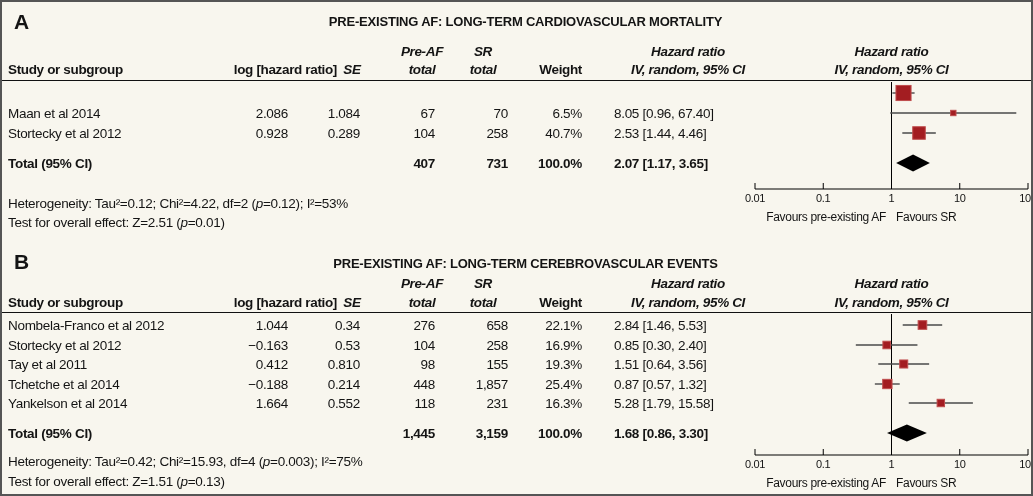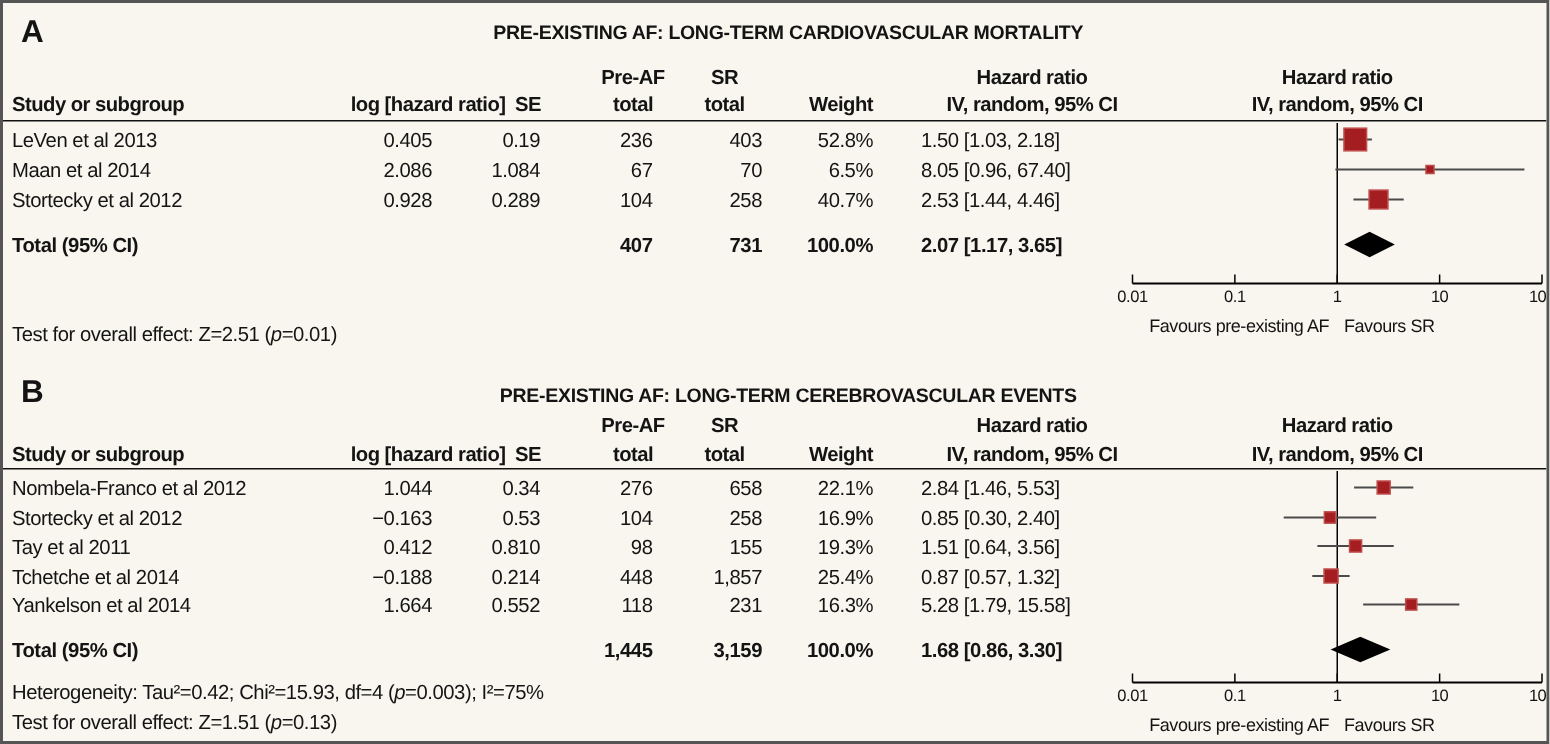--- a/index.html
+++ b/index.html
@@ -6,21 +6,21 @@
   .figure{
     position:relative;width:1033px;height:496px;margin:0 auto;
     background:#f8f6ee;border:2px solid #555;box-sizing:border-box;
     font-family:"Liberation Sans",sans-serif;color:#141414;overflow:hidden;
   }
   .panel-letter{position:absolute;left:12px;font-size:21px;font-weight:bold;letter-spacing:-0.5px;}
   .title{position:absolute;left:20px;right:2px;text-align:center;font-weight:bold;
          font-size:13px;letter-spacing:-0.2px;white-space:nowrap;}
   .hcell{position:absolute;height:16px;line-height:16px;font-weight:bold;font-size:13.5px;
          letter-spacing:-0.35px;white-space:nowrap;}
-  .hc-center{text-align:center;}
+  .hc-center{text-align:center;font-style:italic;}
   .hc-right{text-align:right;}
   .rule{position:absolute;left:0;right:0;border-top:1.5px solid #111;}
   .row{position:absolute;left:6px;width:756px;height:20px;display:grid;
        grid-template-columns:200px 80px 72px 75px 73px 74px 182px;
        align-items:center;font-size:13.5px;letter-spacing:-0.3px;white-space:nowrap;}
   .row .c{overflow:visible;}
   .num{text-align:right;}
   .ci{text-align:left;padding-left:32px;}
   .bold{font-weight:bold;}
   .note{position:absolute;left:6px;height:15px;line-height:15px;font-size:13.5px;
@@ -49,29 +49,20 @@
   <div class="hcell hc-right" style="top:60px;left:195px;width:140px">log [hazard ratio]</div>
   <div class="hcell hc-center" style="top:60px;left:337px;width:26px">SE</div>
   <div class="hcell hc-center" style="top:60px;left:385px;width:70px">total</div>
   <div class="hcell hc-center" style="top:60px;left:450px;width:62px">total</div>
   <div class="hcell hc-right" style="top:60px;left:510px;width:70px">Weight</div>
   <div class="hcell hc-center" style="top:60px;left:590px;width:192px">IV, random, 95% CI</div>
   <div class="hcell hc-center" style="top:60px;left:753px;width:273px">IV, random, 95% CI</div>
 
   <div class="rule" style="top:78px"></div>
 
-  <div class="row" style="top:81px">
-    <div class="c">LeVen et al 2013</div>
-    <div class="c num">0.405</div>
-    <div class="c num">0.19</div>
-    <div class="c num">236</div>
-    <div class="c num">403</div>
-    <div class="c num">52.8%</div>
-    <div class="c ci">1.50 [1.03, 2.18]</div>
-  </div>
   <div class="row" style="top:101px">
     <div class="c">Maan et al 2014</div>
     <div class="c num">2.086</div>
     <div class="c num">1.084</div>
     <div class="c num">67</div>
     <div class="c num">70</div>
     <div class="c num">6.5%</div>
     <div class="c ci">8.05 [0.96, 67.40]</div>
   </div>
   <div class="row" style="top:121px">
@@ -87,20 +78,21 @@
   <div class="row bold" style="top:151px">
     <div class="c">Total (95% CI)</div>
     <div class="c num"></div>
     <div class="c num"></div>
     <div class="c num">407</div>
     <div class="c num">731</div>
     <div class="c num">100.0%</div>
     <div class="c ci">2.07 [1.17, 3.65]</div>
   </div>
 
+  <div class="note" style="top:194px">Heterogeneity: Tau²=0.12; Chi²=4.22, df=2 (<i>p</i>=0.12); I²=53%</div>
   <div class="note" style="top:213px">Test for overall effect: Z=2.51 (<i>p</i>=0.01)</div>
 
   <div class="plot" id="plot-a" style="top:80px;height:107px">
       <svg width="273" height="109">
         <line x1="136.5" y1="0" x2="136.5" y2="107" stroke="#000" stroke-width="1"></line>
         <line x1="0" y1="107" x2="273" y2="107" stroke="#000" stroke-width="1.2"></line>
         <line x1="0" y1="101" x2="0" y2="107" stroke="#000" stroke-width="1"></line>
         <line x1="68.25" y1="101" x2="68.25" y2="107" stroke="#000" stroke-width="1"></line>
         <line x1="136.5" y1="101" x2="136.5" y2="107" stroke="#000" stroke-width="1"></line>
         <line x1="204.75" y1="101" x2="204.75" y2="107" stroke="#000" stroke-width="1"></line>

